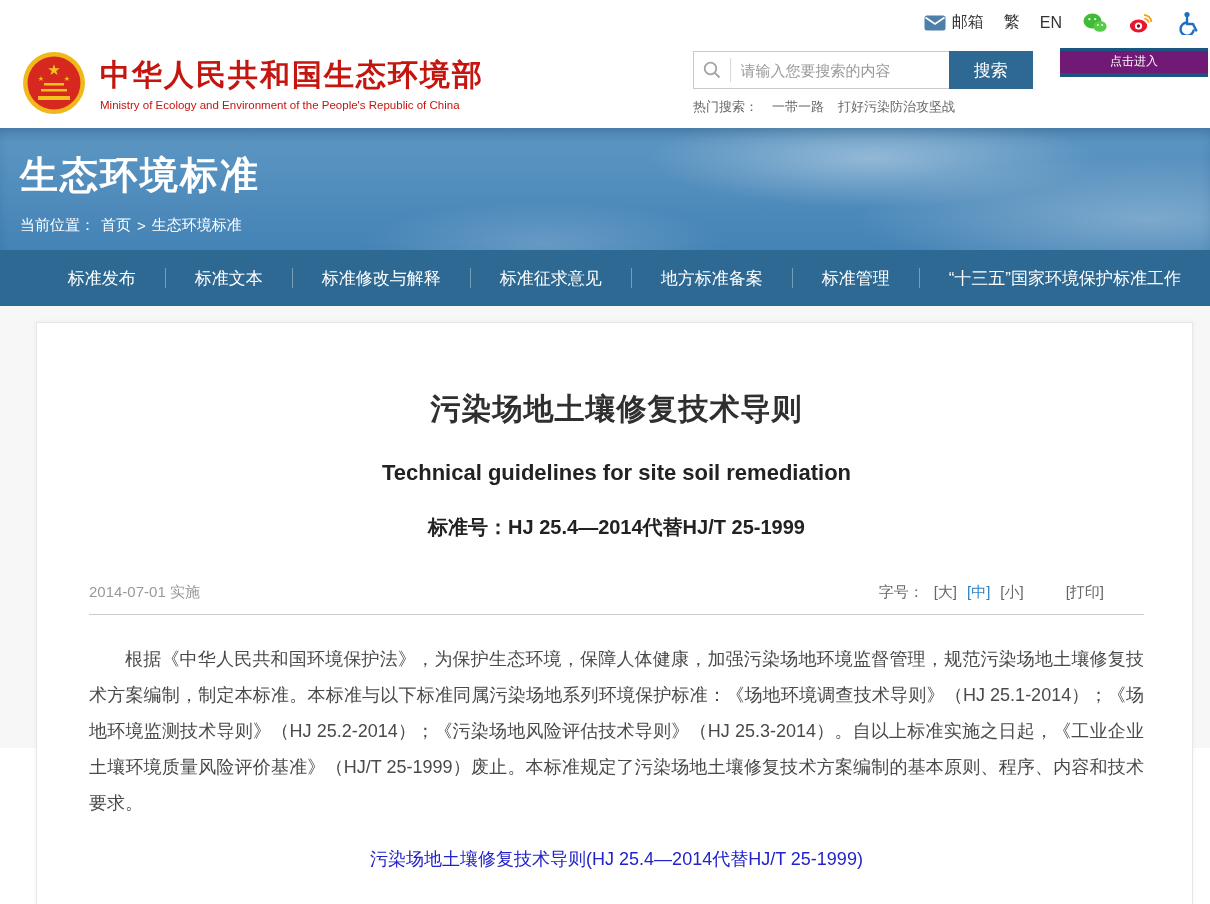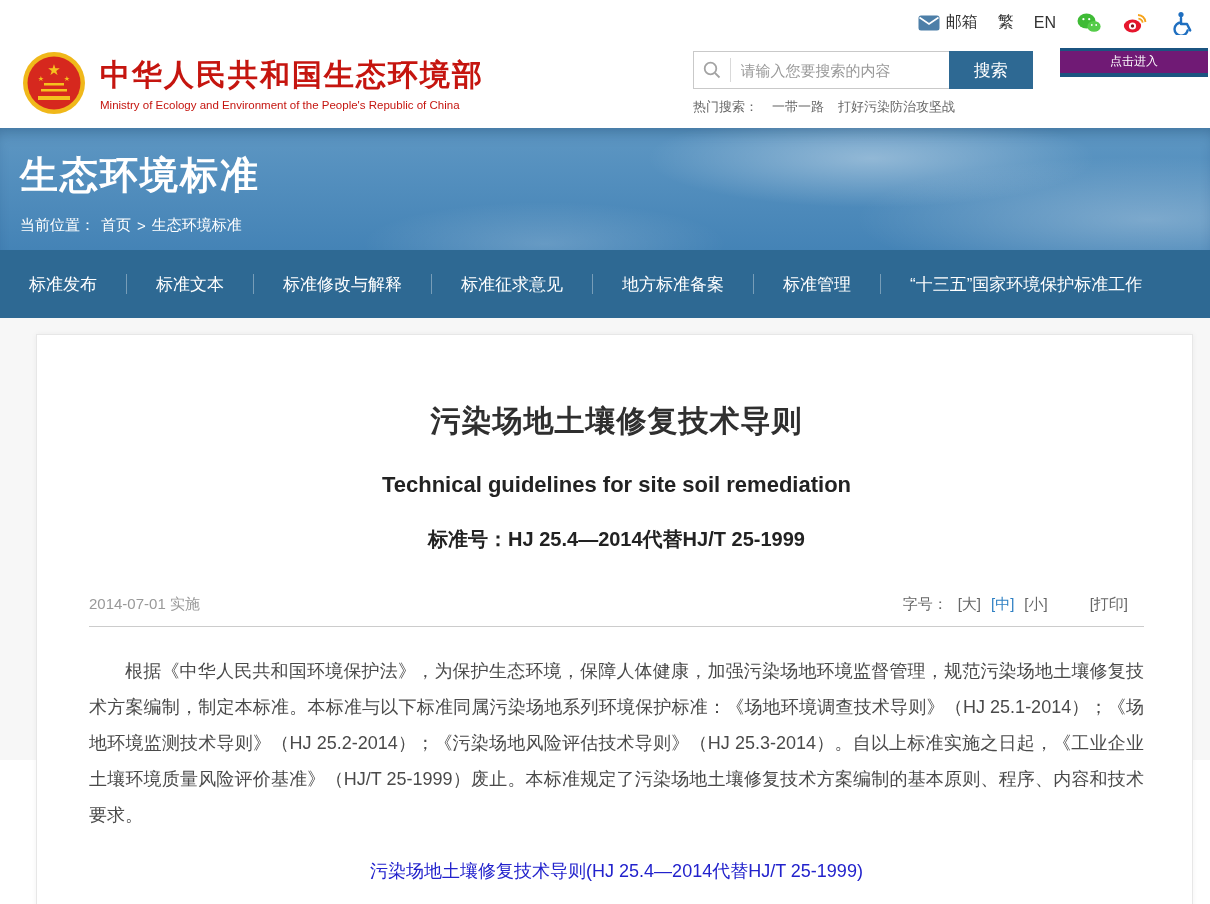--- a/index.html
+++ b/index.html
@@ -2,21 +2,21 @@
 <html><head>
 <meta charset="utf-8">
 <style>
   * { margin:0; padding:0; box-sizing:border-box; }
   html,body { width:1210px; height:904px; overflow:hidden; background:#fff;
     font-family:"Liberation Sans", sans-serif; }
   .page { position:relative; width:1210px; height:904px; }
 
   
   .topbar { height:45px; display:flex; justify-content:flex-end; align-items:center; background:#fff; }
-  .topbar-right { display:flex; align-items:center; gap:20px; padding-right:18px; }
+  .topbar-right { display:flex; align-items:center; gap:20px; padding-right:12px; }
   .topbar-link { display:flex; align-items:center; gap:6px; text-decoration:none; color:#333;
     font-size:16px; cursor:pointer; }
   .topbar-link svg { display:block; }
 
   
   .header { position:relative; height:83px; background:#fff; }
   .brand { position:absolute; left:22px; top:6px; display:flex; align-items:center; gap:14px; }
   .site-title { color:#c5150f; font-size:30px; font-weight:bold; letter-spacing:2px; }
   .site-subtitle { color:#c5150f; font-size:11.5px; margin-top:3px; }
 
@@ -46,34 +46,34 @@
       radial-gradient(ellipse 420px 90px at 95% 75%, rgba(255,255,255,.28), transparent 70%),
       radial-gradient(ellipse 260px 60px at 45% 95%, rgba(255,255,255,.18), transparent 70%),
       linear-gradient(180deg, #5e97c3 0%, #4483b6 100%);
     box-shadow: inset 0 10px 14px -6px rgba(10,50,90,.35);
   }
   .banner h1 { color:#fff; font-size:38px; font-weight:bold; padding-top:22px; letter-spacing:2px; }
   .breadcrumb { color:#fff; font-size:15px; margin-top:15px; display:flex; gap:6px; align-items:center; }
   .breadcrumb a { color:#fff; text-decoration:none; cursor:pointer; }
 
   
-  .nav { height:68px; background:#2e6993; display:flex; align-items:center; white-space:nowrap; overflow:hidden; }
+  .nav { height:56px; background:#2e6993; display:flex; align-items:center; white-space:nowrap; overflow:hidden;justify-content:flex-end; }
   .nav-item { color:#fff; font-size:17px; padding:0 29px; text-decoration:none; cursor:pointer; }
   .nav-divider { width:1px; height:20px; background:rgba(255,255,255,.35); flex:none; }
 
   
   .content-bg { background:#f7f7f7; height:442px; padding-top:16px; }
   .card { margin-left:36px; width:1157px; height:590px; background:#fff; border:1px solid #e7e7e7;
     box-shadow:0 0 6px rgba(0,0,0,.05); padding:66px 48px 0 52px; }
   .art-title { text-align:center; font-size:30px; font-weight:bold; color:#2f2f2f; letter-spacing:1px; }
   .art-sub { text-align:center; font-size:22px; font-weight:bold; color:#222; margin-top:30px; }
   .art-no { text-align:center; font-size:20px; font-weight:bold; color:#222; margin-top:28px; }
   .meta { margin-top:42px; display:flex; justify-content:space-between; align-items:baseline;
     font-size:15px; color:#999; }
-  .meta-controls { color:#666; display:flex; gap:10px; margin-right:16px; }
+  .meta-controls { color:#666; display:flex; gap:10px; margin-right:40px; }
   .meta-controls .gap { width:22px; }
   .meta-controls a { color:#666; text-decoration:none; cursor:pointer; }
   .meta-controls a.active { color:#2f80c3; }
   .divider { border-top:1px solid #ccc; margin-top:12px; }
   .art-body { margin-top:26px; font-size:18px; line-height:36px; color:#4a4a4a;
     text-indent:2em; text-align:justify; }
   .attachment { text-align:center; margin-top:26px; font-size:18px; }
   .attachment a { color:#2222cc; text-decoration:none; cursor:pointer; }
 </style>
 </head>

